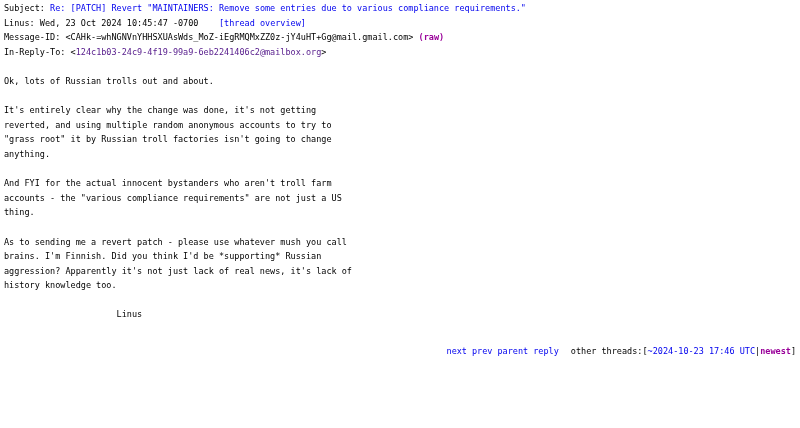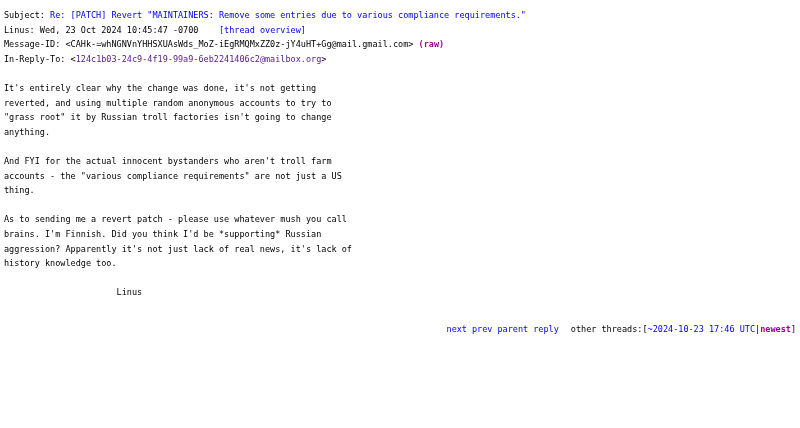--- a/index.html
+++ b/index.html
@@ -5,21 +5,21 @@
   html, body { margin: 0; padding: 0; }
   body {
     width: 800px; height: 428px;
     background: #ffffff;
     color: #000000;
     font-family: "DejaVu Sans Mono", "Liberation Mono", monospace;
     font-size: 8.5px;
     line-height: 14.6px;
     overflow: hidden;
   }
-  .mail { padding: 8px 4px; }
+  .mail { padding: 1px 4px; }
   .line, .para, .sig, .footer { white-space: pre-wrap; }
   .para { margin: 0 0 14.6px 0; }
   .blank { height: 14.6px; }
   a { text-decoration: none; cursor: pointer; }
   a.blue { color: #0000EE; }
   a.purple { color: #551A8B; }
   a.magenta { color: #990099; font-weight: bold; }
   .footer { margin-top: 22px; text-align: right; }
   .footer a { margin-right: 5px; }
   .footer a.last-nav { margin-right: 12px; }
@@ -33,20 +33,21 @@
   <div class="line"><span>Subject: </span><a class="blue">Re: [PATCH] Revert "MAINTAINERS: Remove some entries due to various compliance requirements."</a></div>
 
   <div class="line"><span>Linus: </span><span>Wed, 23 Oct 2024 10:45:47 -0700</span><span>    </span><a class="blue">[thread overview]</a></div>
 
   <div class="line"><span>Message-ID: </span><span>&lt;CAHk-=whNGNVnYHHSXUAsWds_MoZ-iEgRMQMxZZ0z-jY4uHT+Gg@mail.gmail.com&gt;</span><span> </span><a class="magenta">(raw)</a></div>
 
   <div class="line"><span>In-Reply-To: </span><span>&lt;</span><a class="purple">124c1b03-24c9-4f19-99a9-6eb2241406c2@mailbox.org</a><span>&gt;</span></div>
 
   <div class="blank"></div>
 
+  <div class="para">Ok, lots of Russian trolls out and about.</div>
   <div class="para">It's entirely clear why the change was done, it's not getting
 reverted, and using multiple random anonymous accounts to try to
 "grass root" it by Russian troll factories isn't going to change
 anything.</div>
   <div class="para">And FYI for the actual innocent bystanders who aren't troll farm
 accounts - the "various compliance requirements" are not just a US
 thing.</div>
   <div class="para">As to sending me a revert patch - please use whatever mush you call
 brains. I'm Finnish. Did you think I'd be *supporting* Russian
 aggression? Apparently it's not just lack of real news, it's lack of

